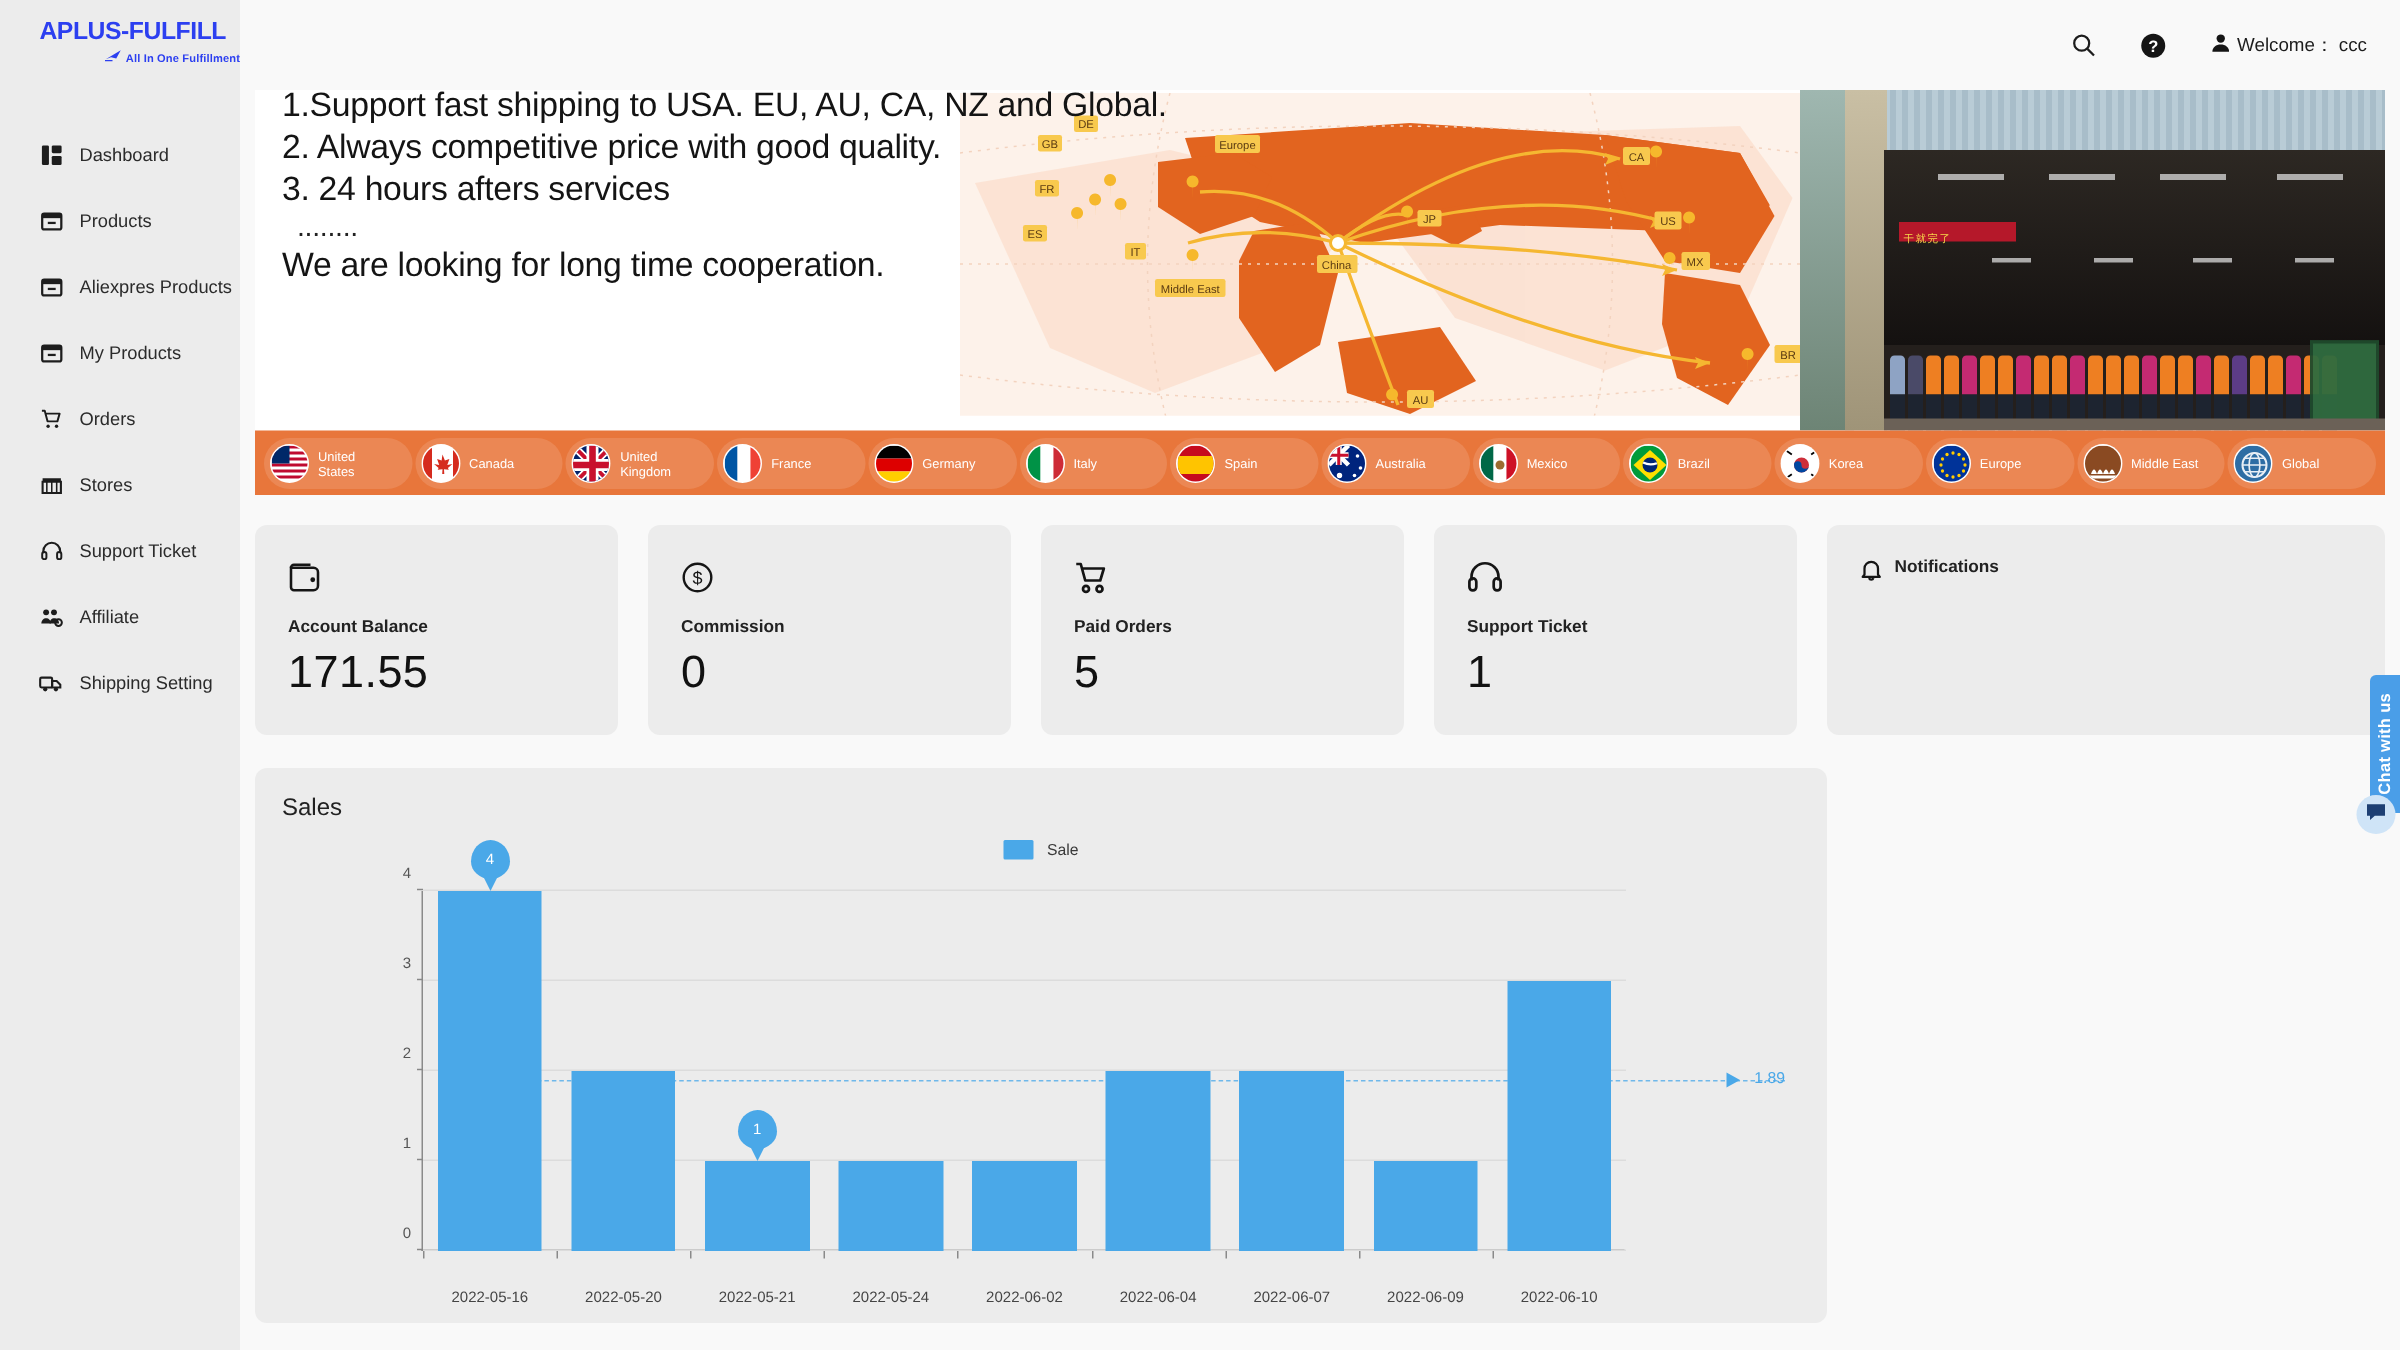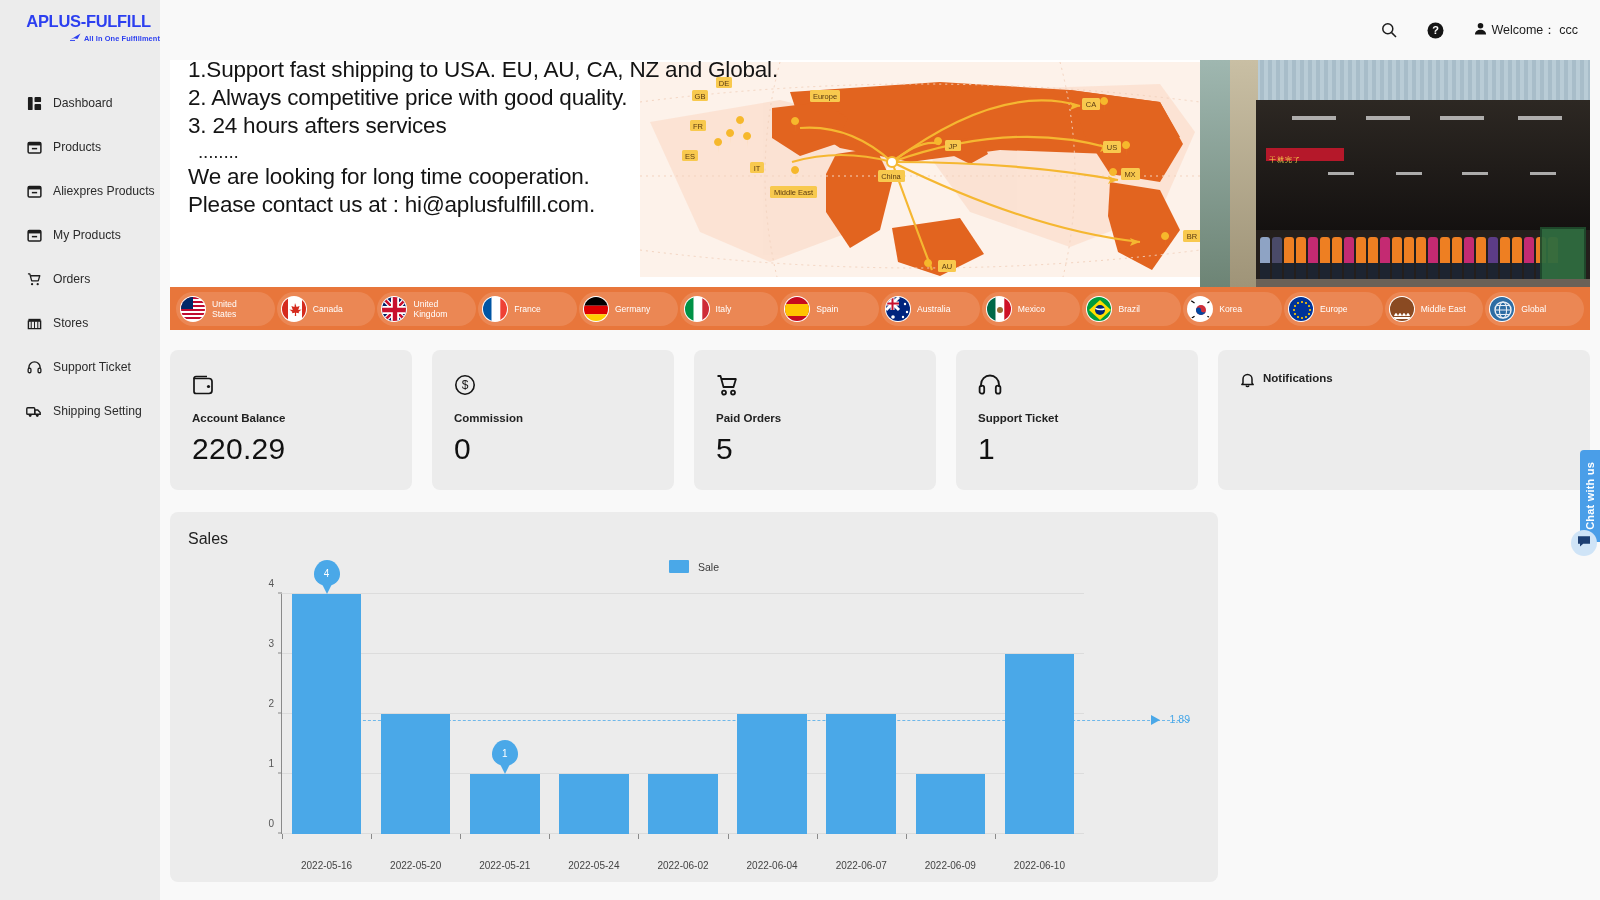--- a/index.html
+++ b/index.html
@@ -271,20 +271,32 @@
         <span class="nav-ico">
           <svg width="15" height="15" viewBox="0 0 16 16">
               <path d="M2 9.5V8a6 6 0 0 1 12 0v1.5" fill="none" stroke="#1d1d1d" stroke-width="1.5"></path>
               <rect x="1.2" y="8.6" width="3" height="5" rx="1.4" fill="none" stroke="#1d1d1d" stroke-width="1.4"></rect>
               <rect x="11.8" y="8.6" width="3" height="5" rx="1.4" fill="none" stroke="#1d1d1d" stroke-width="1.4"></rect>
             </svg>
         </span>
         <span>Support Ticket</span>
       </div>
 
+      <div class="nav-item">
+        <span class="nav-ico">
+          <svg width="15" height="15" viewBox="0 0 16 16">
+              <circle cx="4" cy="4.5" r="2.1" fill="#1d1d1d"></circle>
+              <circle cx="9.6" cy="4.5" r="2.1" fill="#1d1d1d"></circle>
+              <path d="M0.6 12.5c0-2.4 1.6-3.8 3.4-3.8s3.4 1.4 3.4 3.8z" fill="#1d1d1d"></path>
+              <path d="M6.4 12.5c0-2.4 1.6-3.8 3.4-3.8s3.4 1.4 3.4 3.8z" fill="#1d1d1d"></path>
+              <circle cx="12.8" cy="11.8" r="2.4" fill="none" stroke="#1d1d1d" stroke-width="1.4"></circle>
+            </svg>
+        </span>
+        <span>Affiliate</span>
+      </div>
 
       <div class="nav-item">
         <span class="nav-ico">
           <svg width="16" height="15" viewBox="0 0 17 16">
               <rect x="0.8" y="4" width="8.5" height="7" rx="1" fill="none" stroke="#1d1d1d" stroke-width="1.5"></rect>
               <path d="M9.3 6.4h3.2l2.6 2.6V11H9.3z" fill="none" stroke="#1d1d1d" stroke-width="1.5"></path>
               <circle cx="4.4" cy="12.3" r="1.5" fill="#1d1d1d"></circle>
               <circle cx="12" cy="12.3" r="1.5" fill="#1d1d1d"></circle>
             </svg>
         </span>
@@ -414,21 +426,20 @@
               </g>
             </svg>
           </div>
 
           <div class="banner-text">
             <div>1.Support fast shipping to USA. EU, AU, CA, NZ and Global.</div>
             <div>2. Always competitive price with good quality.</div>
             <div>3. 24 hours afters services</div>
             <div class="bt-dots">........</div>
             <div>We are looking for long time cooperation.</div>
-            <div>Please contact us at : hi@aplusfulfill.com.</div>
           </div>
         </div>
 
         <div class="banner-right">
           <div class="wh-roof"></div>
           <div class="wh-sky"></div>
           <div class="wh-wall"></div>
           <div class="wh-dark"></div>
           <div class="wh-interior"></div>
           <div class="wh-beam" style="left:92px;top:56px;width:44px"></div>
@@ -673,21 +684,21 @@
 
       <div class="card">
         <div class="card-ico">
           <svg width="24" height="22" viewBox="0 0 24 22">
               <path d="M2 4.5 h15 a3 3 0 0 1 3 3 v9 a3 3 0 0 1 -3 3 h-13 a2 2 0 0 1 -2 -2 z" fill="none" stroke="#151515" stroke-width="1.7"></path>
               <path d="M2 4.5 a2 2 0 0 1 2 -2 h11" fill="none" stroke="#151515" stroke-width="1.7"></path>
               <circle cx="16.5" cy="12.5" r="1.6" fill="#151515"></circle>
             </svg>
         </div>
         <div class="card-label">Account Balance</div>
-        <div class="card-value">220.29</div>
+        <div class="card-value">171.55</div>
       </div>
 
       <div class="card">
         <div class="card-ico">
           <svg width="22" height="22" viewBox="0 0 22 22">
               <circle cx="11" cy="11" r="9.2" fill="none" stroke="#151515" stroke-width="1.6"></circle>
               <text x="11" y="15.4" font-size="12" font-family="Liberation Sans, sans-serif" fill="#151515" text-anchor="middle">$</text>
             </svg>
         </div>
         <div class="card-label">Commission</div>

